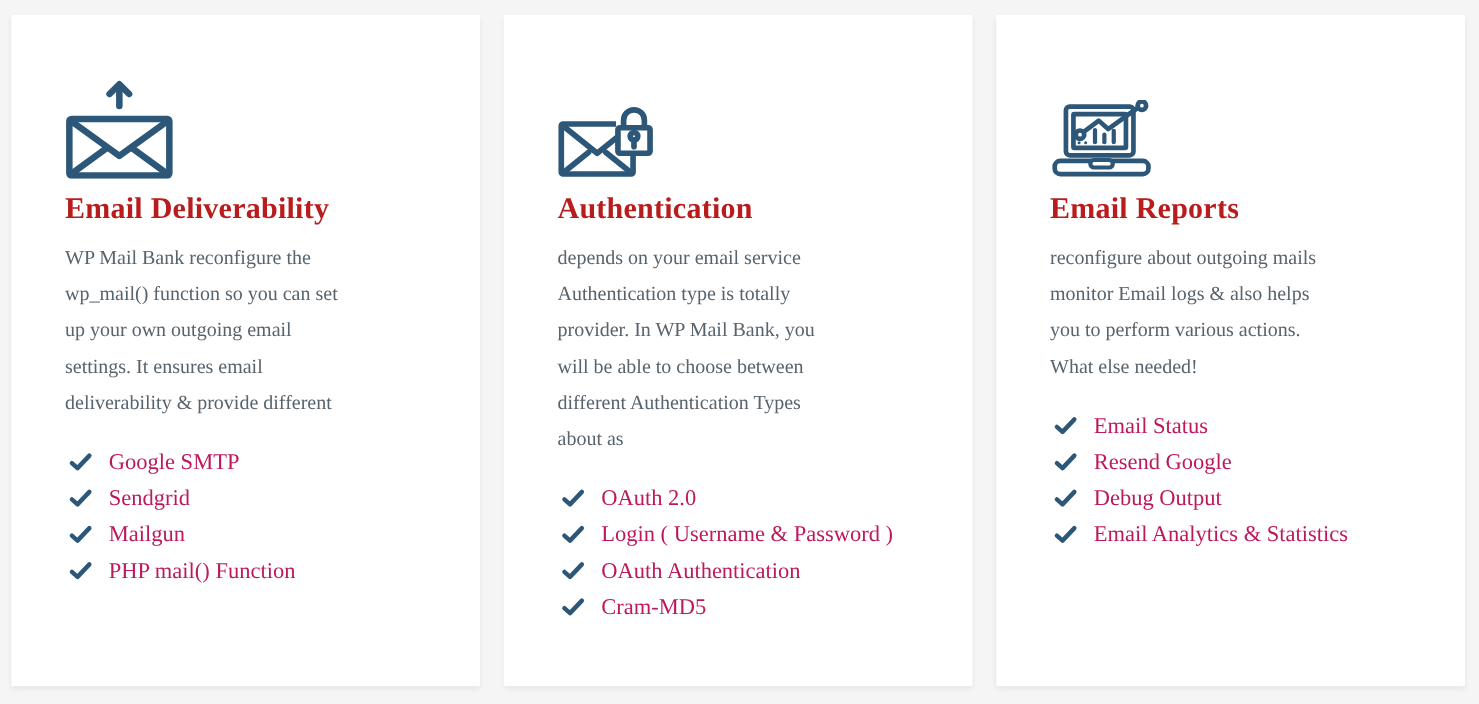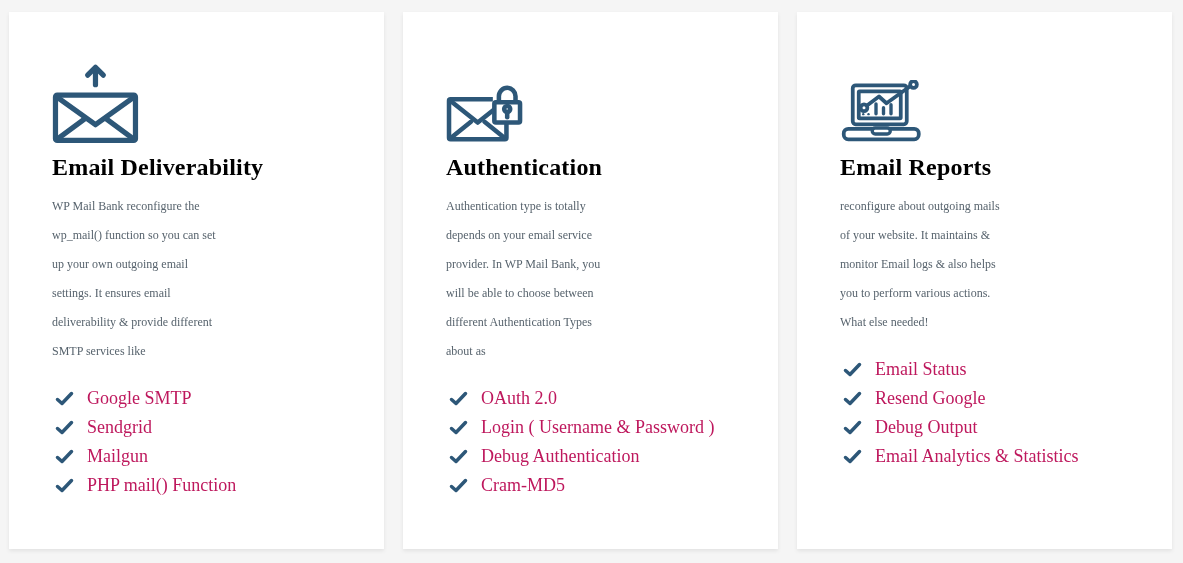--- a/index.html
+++ b/index.html
@@ -27,26 +27,26 @@
   .icon-slot {
     height: 81px;
     display: flex;
     align-items: flex-end;
   }
   .card-title {
     margin: 10px 0 0 0;
     font-size: 24px;
     line-height: 29px;
     font-weight: bold;
-    color: #000000;
+    color: #b91c1c;
     letter-spacing: 0.2px;
   }
   .card-desc {
     margin: 10px 0 0 0;
-    font-size: 12px;
+    font-size: 16px;
     line-height: 29px;
     color: #57636d;
   }
   .card-desc span { display: block; white-space: nowrap; }
   .feature-list {
     list-style: none;
     margin: 18px 0 0 0;
     padding: 0 0 0 3px;
   }
   .feature-list li {
@@ -81,21 +81,20 @@
         <path d="M92 86 L62 64"></path>
       </svg>
     </div>
     <h2 class="card-title">Email Deliverability</h2>
     <p class="card-desc">
       <span>WP Mail Bank reconfigure the</span>
       <span>wp_mail() function so you can set</span>
       <span>up your own outgoing email</span>
       <span>settings. It ensures email</span>
       <span>deliverability &amp; provide different</span>
-      <span>SMTP services like</span>
     </p>
     <ul class="feature-list">
       <li>
         <svg class="check fig" viewBox="0 0 19 15" stroke-width="3.5">
             <path d="M2.5 8.5 L7 12.5 L16.5 2.5"></path>
           </svg>
         <span>Google SMTP</span>
       </li>
       <li>
         <svg class="check fig" viewBox="0 0 19 15" stroke-width="3.5">
@@ -127,22 +126,22 @@
         <path d="M76 82 L51 62"></path>
         <rect x="62" y="14" width="40" height="50" fill="#ffffff" stroke="none"></rect>
         <path d="M70 38 v-10 a11 11 0 0 1 22 0 v10"></path>
         <rect x="64" y="36" width="34" height="27" rx="2" fill="#ffffff"></rect>
         <circle cx="81" cy="45" r="4"></circle>
         <path d="M81 49 V56"></path>
       </svg>
     </div>
     <h2 class="card-title">Authentication</h2>
     <p class="card-desc">
+      <span>depends on your email service</span>
       <span>Authentication type is totally</span>
-      <span>depends on your email service</span>
       <span>provider. In WP Mail Bank, you</span>
       <span>will be able to choose between</span>
       <span>different Authentication Types</span>
       <span>about as</span>
     </p>
     <ul class="feature-list">
       <li>
         <svg class="check fig" viewBox="0 0 19 15" stroke-width="3.5">
             <path d="M2.5 8.5 L7 12.5 L16.5 2.5"></path>
           </svg>
@@ -151,21 +150,21 @@
       <li>
         <svg class="check fig" viewBox="0 0 19 15" stroke-width="3.5">
             <path d="M2.5 8.5 L7 12.5 L16.5 2.5"></path>
           </svg>
         <span>Login ( Username &amp; Password )</span>
       </li>
       <li>
         <svg class="check fig" viewBox="0 0 19 15" stroke-width="3.5">
             <path d="M2.5 8.5 L7 12.5 L16.5 2.5"></path>
           </svg>
-        <span>Debug Authentication</span>
+        <span>OAuth Authentication</span>
       </li>
       <li>
         <svg class="check fig" viewBox="0 0 19 15" stroke-width="3.5">
             <path d="M2.5 8.5 L7 12.5 L16.5 2.5"></path>
           </svg>
         <span>Cram-MD5</span>
       </li>
     </ul>
   </section>
 
@@ -182,21 +181,20 @@
         <path d="M48 32 V45" stroke-width="4.5"></path>
         <path d="M58 37 V45" stroke-width="4.5"></path>
         <path d="M68 33 V45" stroke-width="4.5"></path>
         <path d="M36 34 L52 22 L62 31 L94 8"></path>
         <circle cx="98" cy="6" r="4.5"></circle>
       </svg>
     </div>
     <h2 class="card-title">Email Reports</h2>
     <p class="card-desc">
       <span>reconfigure about outgoing mails</span>
-      <span>of your website. It maintains &amp;</span>
       <span>monitor Email logs &amp; also helps</span>
       <span>you to perform various actions.</span>
       <span>What else needed!</span>
     </p>
     <ul class="feature-list">
       <li>
         <svg class="check fig" viewBox="0 0 19 15" stroke-width="3.5">
             <path d="M2.5 8.5 L7 12.5 L16.5 2.5"></path>
           </svg>
         <span>Email Status</span>

